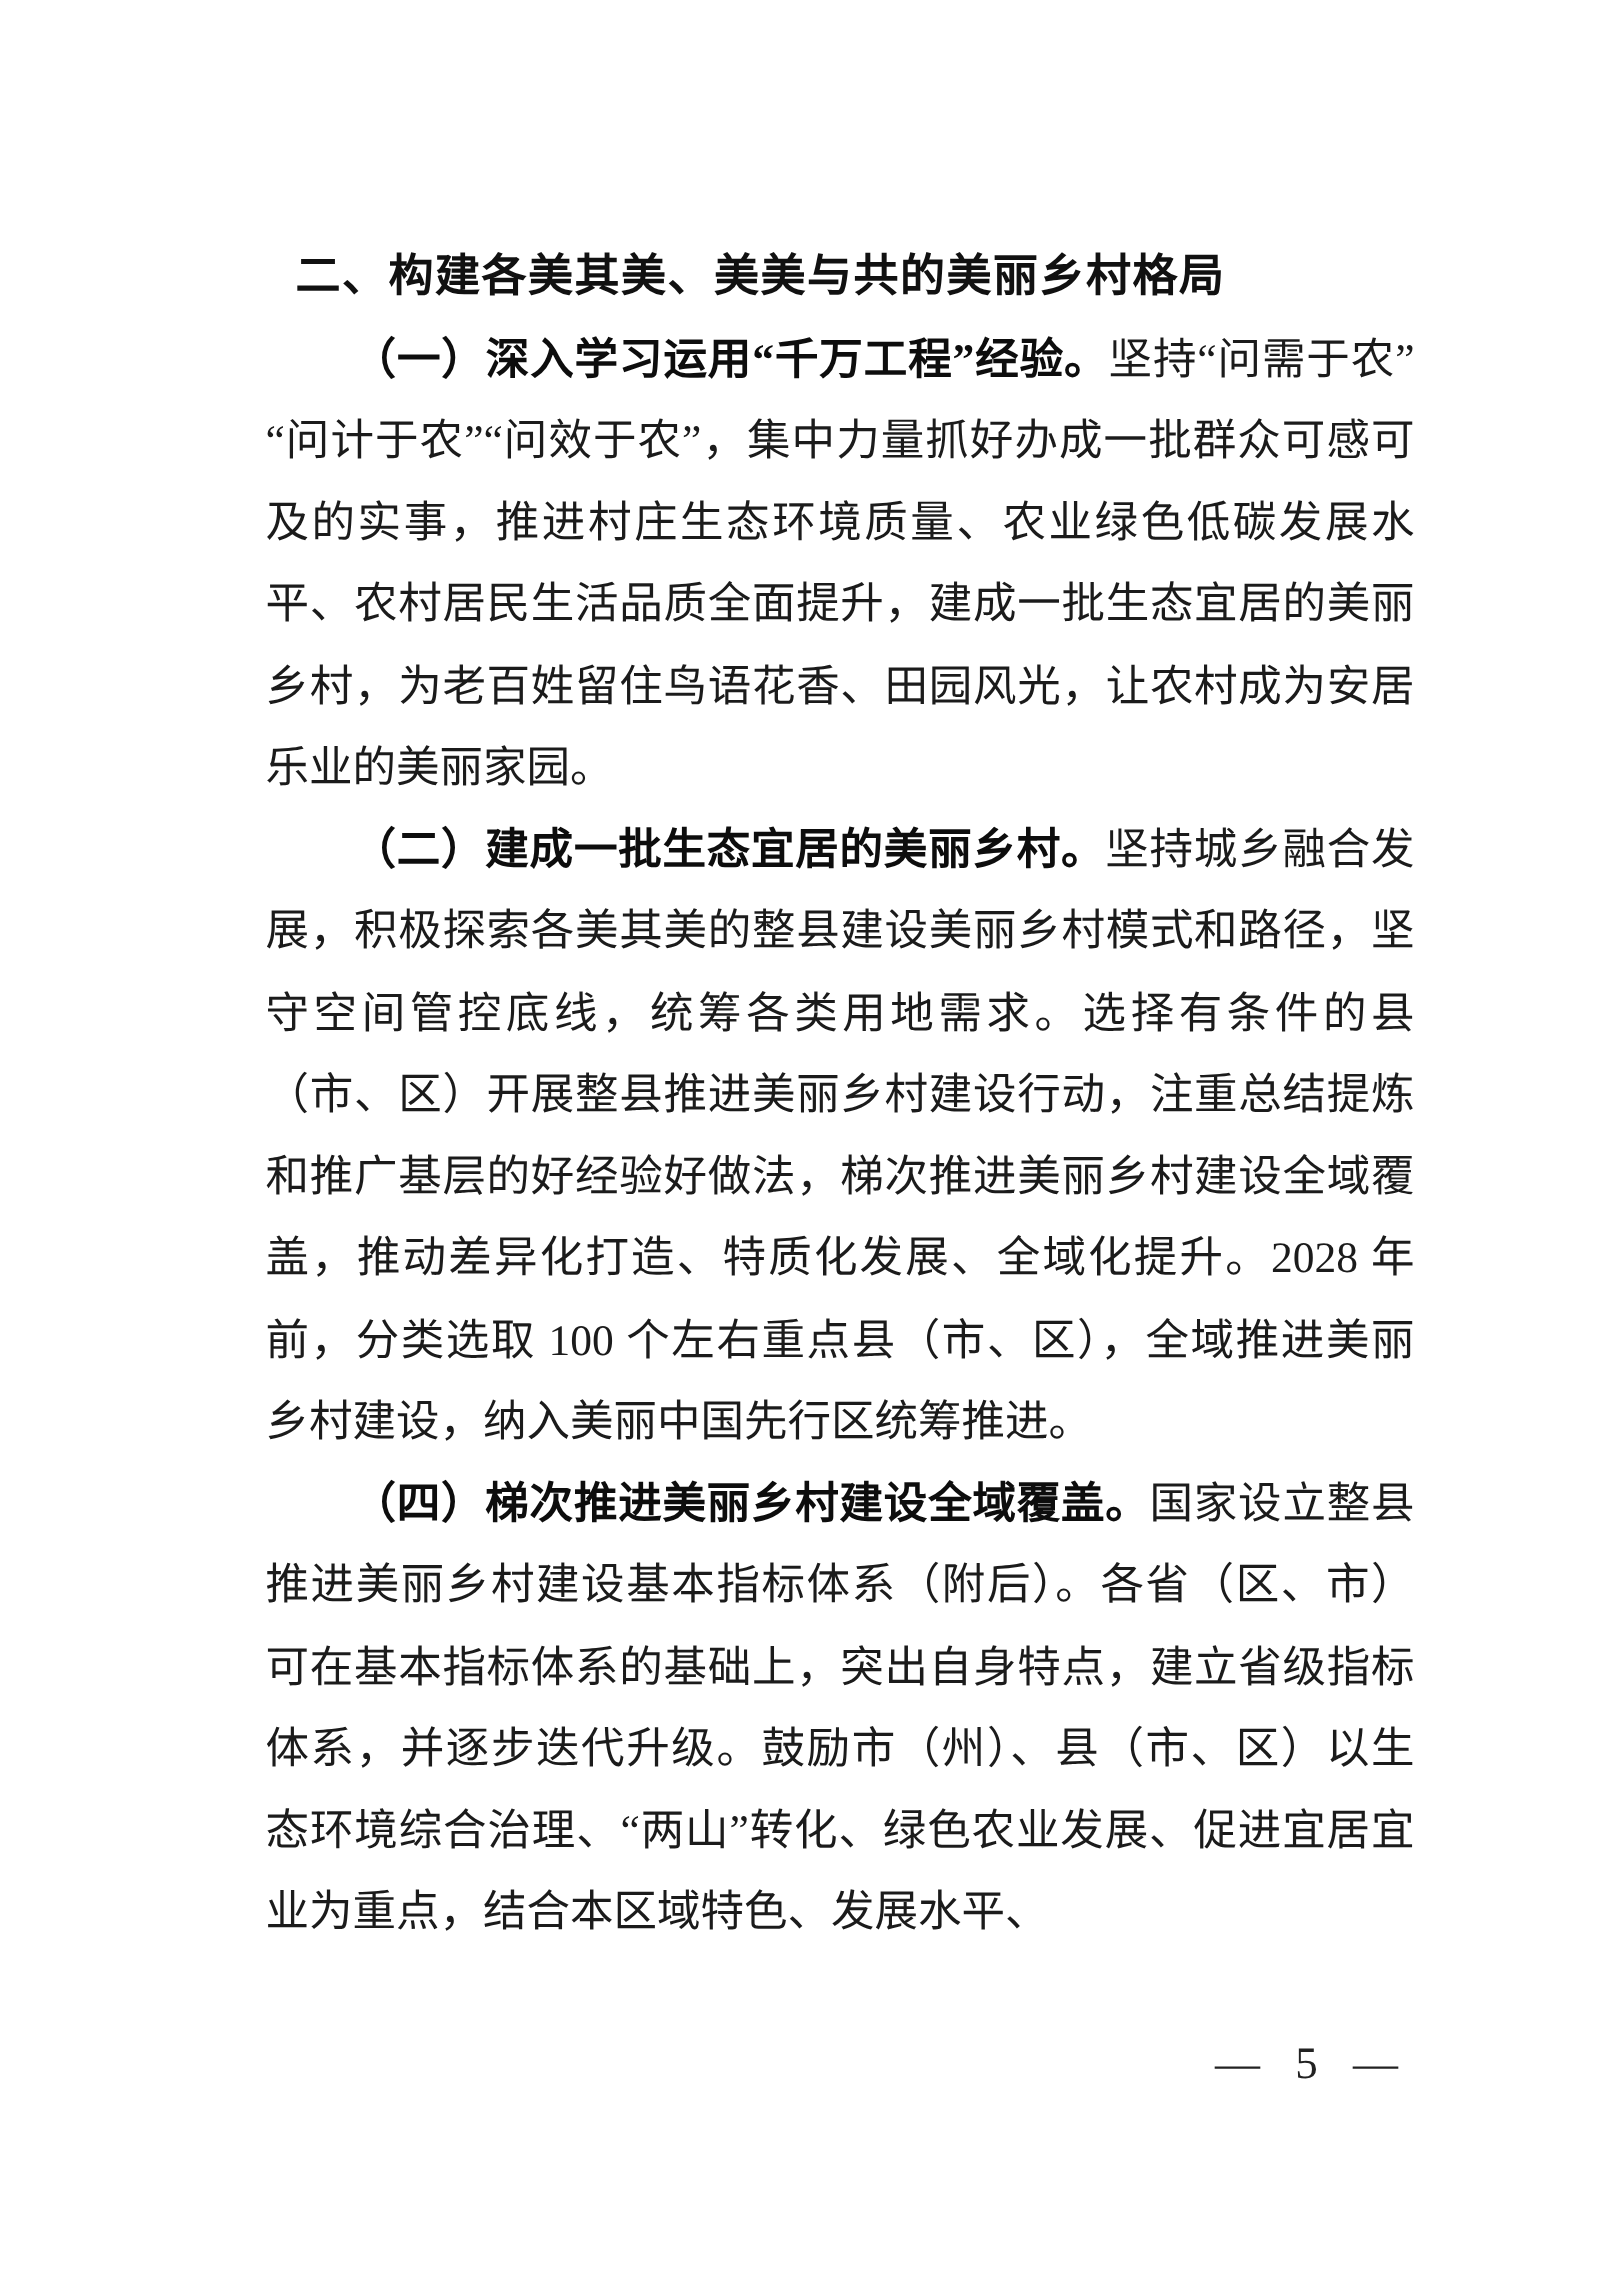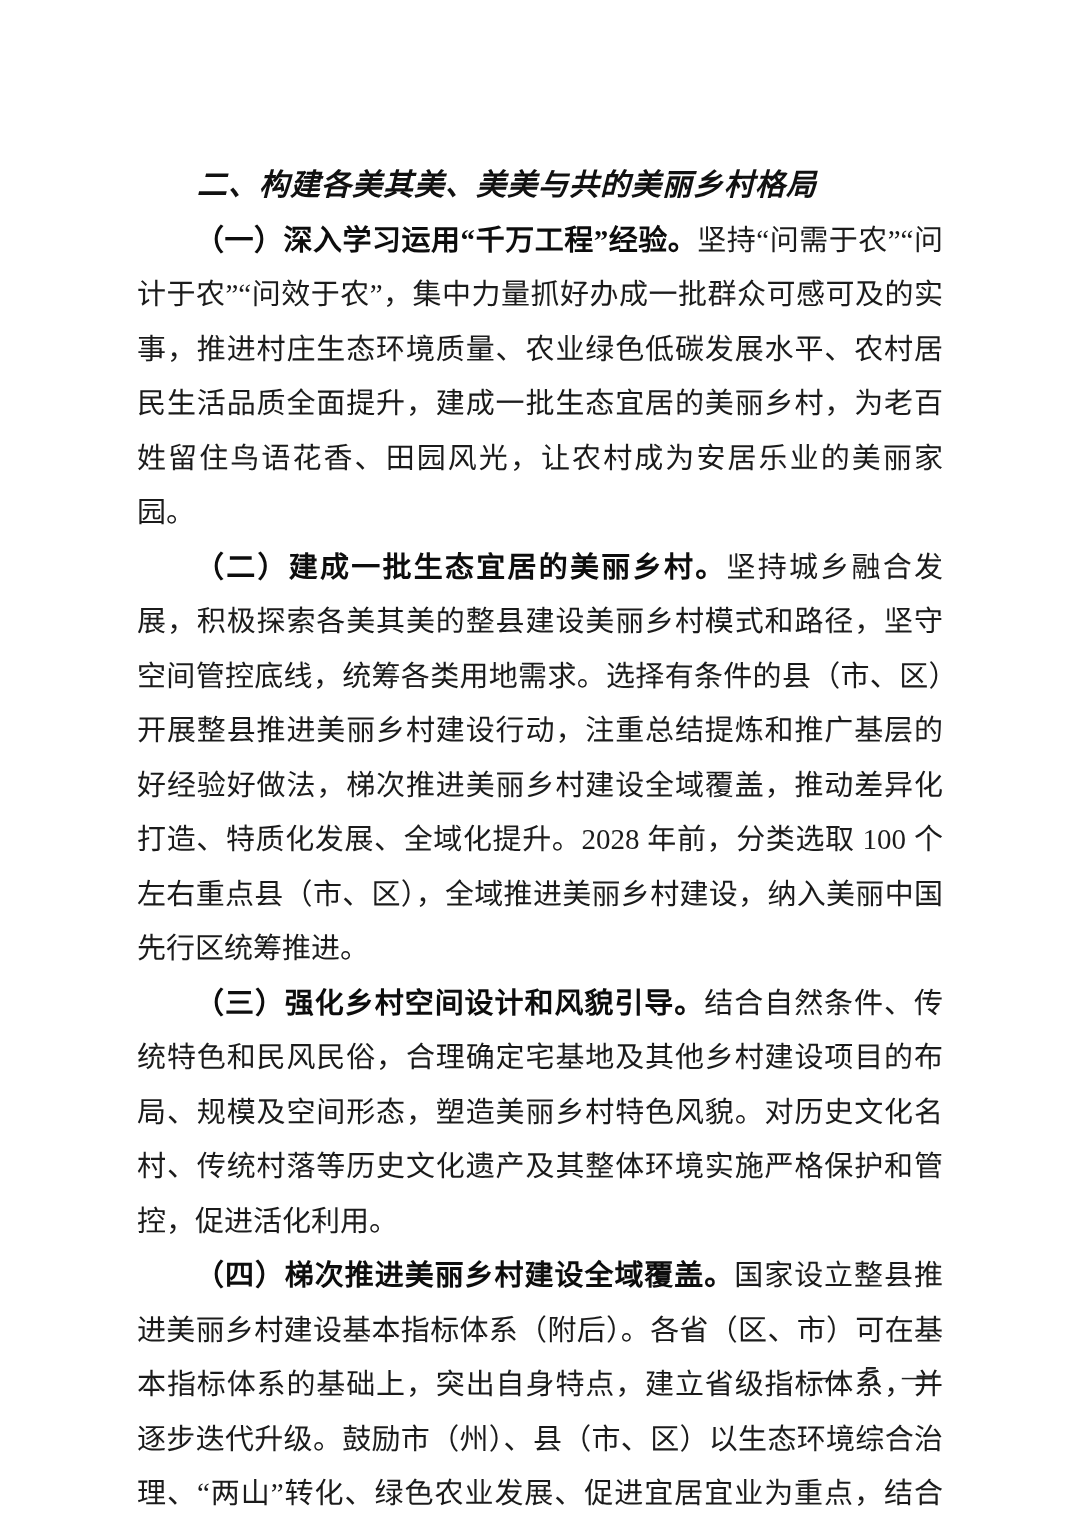--- a/index.html
+++ b/index.html
@@ -24,29 +24,29 @@
   }
   .heading {
     font-family: "Liberation Sans", "DejaVu Sans", sans-serif;
     font-weight: 700;
     font-size: 30px;
     line-height: 54.5px;
     text-indent: 2em;
     letter-spacing: 1px;
     color: #111111;
     white-space: nowrap;
-    font-style: italic;
   }
   .para {
     font-size: 29px;
     line-height: 54.5px;
     text-indent: 2em;
     text-align: justify;
     text-justify: inter-ideograph;
     color: #1b1b1b;
+    margin-left: 40px;
   }
   .para .lead {
     font-weight: 700;
     color: #0d0d0d;
   }
   .page-number {
     position: absolute;
     top: 1358px;
     right: 140px;
     font-size: 30px;
@@ -61,20 +61,19 @@
 
 <div class="page">
   <div class="content">
 
     <h2 class="heading">二、构建各美其美、美美与共的美丽乡村格局</h2>
 
     <p class="para"><span class="lead">（一）深入学习运用“千万工程”经验。</span><span>坚持“问需于农”“问计于农”“问效于农”，集中力量抓好办成一批群众可感可及的实事，推进村庄生态环境质量、农业绿色低碳发展水平、农村居民生活品质全面提升，建成一批生态宜居的美丽乡村，为老百姓留住鸟语花香、田园风光，让农村成为安居乐业的美丽家园。</span></p>
 
     <p class="para"><span class="lead">（二）建成一批生态宜居的美丽乡村。</span><span>坚持城乡融合发展，积极探索各美其美的整县建设美丽乡村模式和路径，坚守空间管控底线，统筹各类用地需求。选择有条件的县（市、区）开展整县推进美丽乡村建设行动，注重总结提炼和推广基层的好经验好做法，梯次推进美丽乡村建设全域覆盖，推动差异化打造、特质化发展、全域化提升。2028 年前，分类选取 100 个左右重点县（市、区），全域推进美丽乡村建设，纳入美丽中国先行区统筹推进。</span></p>
 
-    <p class="para"><span class="lead">（三）强化乡村空间设计和风貌引导。</span><span>结合自然条件、传统特色和民风民俗，合理确定宅基地及其他乡村建设项目的布局、规模及空间形态，塑造美丽乡村特色风貌。对历史文化名村、传统村落等历史文化遗产及其整体环境实施严格保护和管控，促进活化利用。</span></p>
 
     <p class="para"><span class="lead">（四）梯次推进美丽乡村建设全域覆盖。</span><span>国家设立整县推进美丽乡村建设基本指标体系（附后）。各省（区、市）可在基本指标体系的基础上，突出自身特点，建立省级指标体系，并逐步迭代升级。鼓励市（州）、县（市、区）以生态环境综合治理、“两山”转化、绿色农业发展、促进宜居宜业为重点，结合本区域特色、发展水平、</span></p>
 
   </div>
 
   <div class="page-number">— 5 —</div>
 </div>
 
 </body></html>

